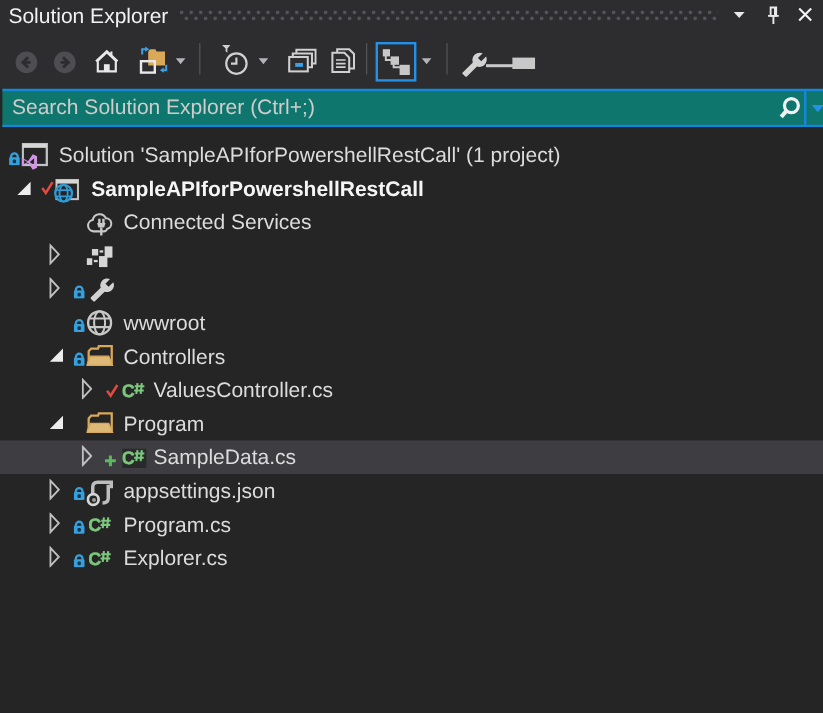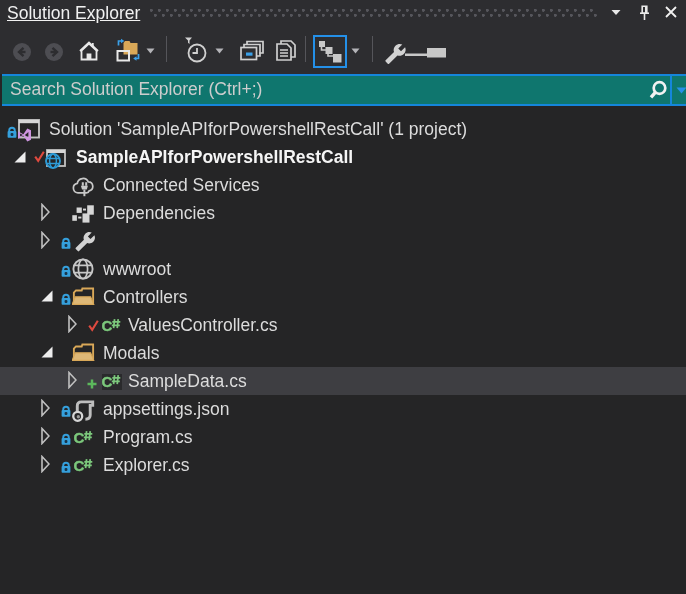--- a/index.html
+++ b/index.html
@@ -1,20 +1,20 @@
 <!DOCTYPE html>
 <html><head>
 <meta charset="utf-8">
 <style>
   html,body{margin:0;padding:0;background:#252526;}
   *{box-sizing:border-box;}
   #panel{position:relative;width:686px;height:594px;background:#252526;
     font-family:"Liberation Sans",sans-serif;overflow:hidden;}
   #top{position:absolute;left:0;top:0;width:686px;height:74px;background:#2d2d30;}
-  .title{position:absolute;left:7px;top:0;line-height:27px;font-size:17.5px;color:#f1f1f1;text-decoration:underline;}
+  .title{position:absolute;left:7px;top:0;line-height:27px;font-size:17.5px;color:#f1f1f1;}
   #grip{position:absolute;left:150px;top:8px;width:448px;height:10px;
     background-image:radial-gradient(circle at 1.3px 1.3px,#56565c 1.2px,transparent 1.8px),
                      radial-gradient(circle at 1.3px 1.3px,#56565c 1.2px,transparent 1.8px);
     background-size:8px 10px,8px 10px;
     background-position:0px 1px,4px 6px;}
   #searchwrap{position:absolute;left:2px;top:74px;width:686px;height:32px;background:#0f766e;
     border-top:2px solid #1586db;border-bottom:2px solid #1586db;}
   #searchtext{position:absolute;left:8px;top:-1px;height:28px;line-height:28px;font-size:17.5px;color:#cdcdcd;}
   #searchsep{position:absolute;left:668px;top:0;width:2px;height:28px;background:#1586db;}
   #tree{position:absolute;left:0;top:106px;width:686px;height:488px;background:#252526;}
@@ -194,21 +194,20 @@
           <path d="M1 1.5 L8 9 L1 16.5 Z" fill="none" stroke="#c0c0c0" stroke-width="1.6"></path>
         </svg>
         <svg style="left:72px;top:6px" width="22" height="18" viewBox="0 0 22 18">
           <rect x="4.6" y="2.5" width="5.2" height="5.4" fill="#d6d6d6"></rect>
           <rect x="11" y="3.6" width="3" height="1.9" fill="#d6d6d6"></rect>
           <rect x="15.2" y="0.3" width="6.6" height="9.4" fill="#d6d6d6"></rect>
           <rect x="0.3" y="10.2" width="4.6" height="5.6" fill="#d6d6d6"></rect>
           <rect x="6.2" y="11.6" width="3.2" height="1.9" fill="#d6d6d6"></rect>
           <rect x="10.5" y="8.4" width="7" height="9.2" fill="#d6d6d6"></rect>
         </svg>
-        <span class="lbl" style="left:103px">Dependencies</span>
       </div>
     <div class="row" style="top:121px">
         <svg style="left:41px;top:4px" width="9" height="18" viewBox="0 0 9 18">
           <path d="M1 1.5 L8 9 L1 16.5 Z" fill="none" stroke="#c0c0c0" stroke-width="1.6"></path>
         </svg>
         <svg style="left:61px;top:10px" width="10" height="12" viewBox="0 0 10 12">
           <path d="M2.2 5.6 V4.6 a2.8 2.8 0 0 1 5.6 0 V5.6" fill="none" stroke="#35a0dc" stroke-width="1.9"></path>
           <rect x="0.6" y="5.1" width="8.8" height="6.6" rx="0.8" fill="#35a0dc"></rect>
           <rect x="3.6" y="6.9" width="2.8" height="3.2" rx="1.1" fill="#17344a"></rect>
         </svg>
@@ -263,21 +262,21 @@
         <span class="lbl" style="left:128px">ValuesController.cs</span>
       </div>
     <div class="row" style="top:233px">
         <svg style="left:41px;top:7px" width="12" height="12" viewBox="0 0 12 12">
           <path d="M11.5 0.5 V11.5 H0.5 Z" fill="#ededed"></path>
         </svg>
         <svg style="left:72px;top:4px" width="23" height="19" viewBox="0 0 22 18">
           <path d="M1.8 15.8 V5.3 L3.8 3.2 h4.6 l0.9 0 0.6 -1.9 H20.2 V15.8" fill="none" stroke="#d9a858" stroke-width="1.8"></path>
           <path d="M3.2 9.3 H17.8 L20.8 16.5 H0.2 Z" fill="#deb877" stroke="#d9a858" stroke-width="1.1"></path>
         </svg>
-        <span class="lbl" style="left:103px">Modals</span>
+        <span class="lbl" style="left:103px">Program</span>
       </div>
     <div class="row sel" style="top:261px">
         <svg style="left:68px;top:4px" width="9" height="18" viewBox="0 0 9 18">
           <path d="M1 1.5 L8 9 L1 16.5 Z" fill="none" stroke="#c0c0c0" stroke-width="1.6"></path>
         </svg>
         <svg style="left:87px;top:12px" width="10" height="10" viewBox="0 0 10 10">
           <path d="M5 0.5 V9.5 M0.5 5 H9.5" stroke="#5cb85c" stroke-width="2.5"></path>
         </svg>
         <svg style="left:102px;top:7px" width="20" height="16" viewBox="0 0 20 16">
           <rect x="-2" y="-1.5" width="23" height="18" rx="3" fill="#2a2a2c"></rect>

